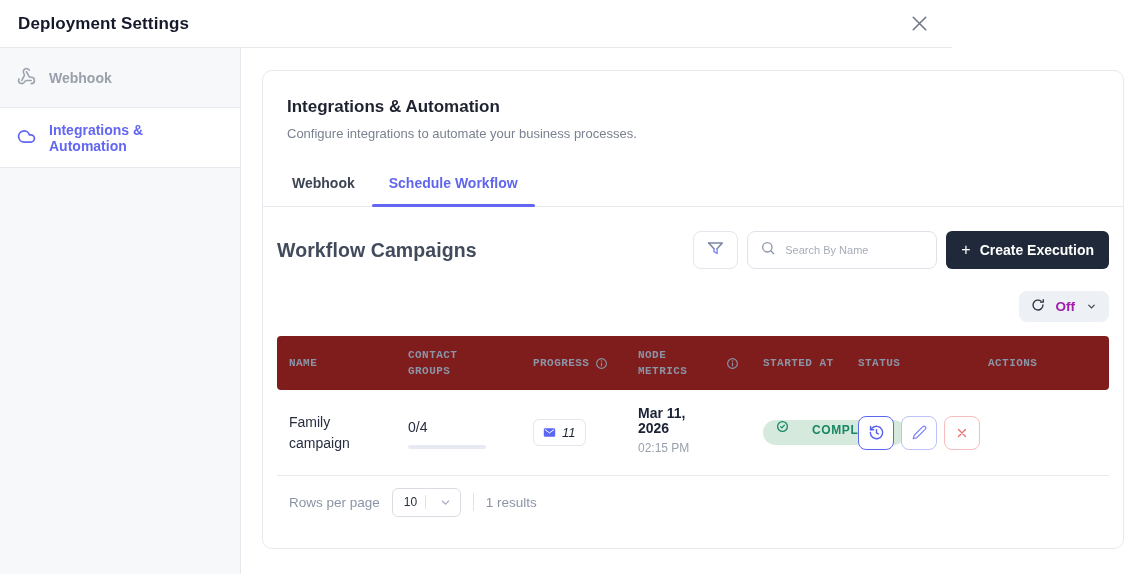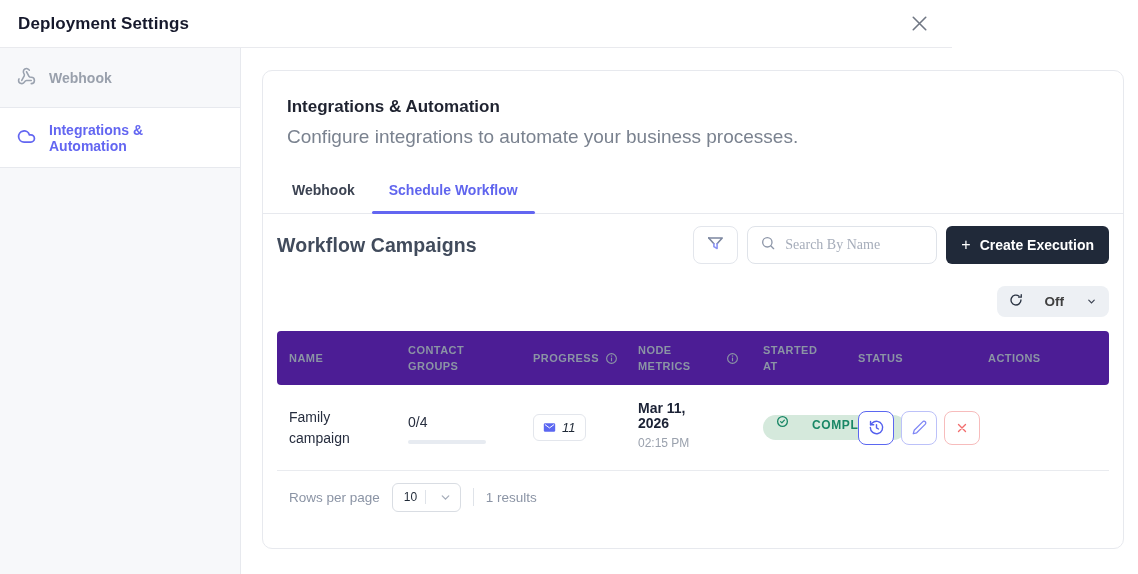--- a/index.html
+++ b/index.html
@@ -18,52 +18,52 @@
   .sidebar { width:241px; flex:0 0 241px; background:#f7f8fa; border-right:1px solid #e7e9ee; }
   .side-item { height:60px; display:flex; align-items:center; gap:13px; padding:0 17px;
     border-bottom:1px solid #e7e9ee; font-size:14px; font-weight:700; color:#99a0ac; cursor:pointer; }
   .side-item.active { background:#ffffff; color:#6366f1; }
   .main { flex:1; background:#fff; padding:22px 14px 0 21px; }
 
   
   .card { width:862px; height:479px; border:1px solid #e7e9ee; border-radius:10px; background:#fff; }
   .card-head { padding:26px 24px 0; }
   .card-title { font-size:17px; font-weight:700; color:#1f2330; }
-  .card-sub { margin-top:9px; font-size:19px; color:#7a828f; }
+  .card-sub { margin-top:9px; font-size:13px; color:#7a828f; }
   .tabs { display:flex; padding:0 12px; margin-top:21px; border-bottom:1px solid #e7e9ee; }
   .tab { position:relative; padding:13px 17px 15px; font-size:14px; font-weight:700; color:#3c4352; cursor:pointer; }
   .tab.active { color:#6065ee; }
   .tab.active::after { content:""; position:absolute; left:0; right:0; bottom:-1px; height:3px;
     background:#6366f1; border-radius:2px; }
 
   
   .section { padding:0 14px; }
-  .toolbar { display:flex; align-items:center; margin-top:12px; }
+  .toolbar { display:flex; align-items:center; margin-top:24px; }
   .heading { flex:1; font-size:19.5px; font-weight:700; color:#414b5c; letter-spacing:.1px; }
   .filter-btn { width:45px; height:38px; border:1px solid #e3e6ec; border-radius:8px; background:#fff;
     display:flex; align-items:center; justify-content:center; cursor:pointer; }
   .search-box { width:190px; height:38px; margin-left:9px; border:1px solid #dfe3e9; border-radius:8px;
     display:flex; align-items:center; gap:9px; padding:0 12px; background:#fff; }
-  .search-box input { border:0; outline:0; width:100%; font-size:14px; color:#333a47;
-    font-family:Liberation Serif, serif; background:transparent; }
+  .search-box input { border:0; outline:0; width:100%; font-size:11px; color:#333a47;
+    font-family:Liberation Sans, sans-serif; background:transparent; }
   .search-box input::placeholder { color:#a6adba; }
   .create-btn { height:38px; margin-left:9px; padding:0 15px; background:#202939; border:0; border-radius:6px;
     color:#fff; font-size:14px; font-weight:700; display:flex; align-items:center; gap:9px; cursor:pointer;
     font-family:"Liberation Sans",sans-serif; }
   .create-btn .plus { font-size:16px; font-weight:400; line-height:1; }
   .refresh-row { display:flex; justify-content:flex-end; margin-top:22px; }
   .off-btn { height:31px; padding:0 12px; background:#edf0f4; border:0; border-radius:8px; cursor:pointer;
-    display:flex; align-items:center; gap:22px; font-size:13.5px; font-weight:700; color:#404040;
+    display:flex; align-items:center; gap:11px; font-size:13.5px; font-weight:700; color:#a21caf;
     font-family:"Liberation Sans",sans-serif; }
   .off-btn .chev { color:#3c4352; display:flex; }
 
   
   .table { margin-top:14px; }
   .thead, .trow { display:grid; grid-template-columns:119px 125px 105px 125px 95px 130px 1fr; }
-  .thead { background:#4c1d95; border-radius:4px; }
+  .thead { background:#7f1d1d; border-radius:4px;font-family:Liberation Mono, monospace; }
   .th { min-height:54px; padding:10px 12px; display:flex; align-items:center; gap:6px;
     font-size:11px; font-weight:700; color:#8b94a5; letter-spacing:.45px; line-height:1.5; }
   .th .hdr-narrow { max-width:62px; }
   .th .push-right { margin-left:auto; }
   .trow { border-bottom:1px solid #e9ebef; }
   .td { padding:16px 12px; display:flex; align-items:center; font-size:14px; color:#272e3f; line-height:21px; }
   .progress-wrap { display:block; }
   .progress-val { font-size:14px; color:#272e3f; }
   .progress-track { margin-top:7px; width:78px; height:4px; border-radius:2px; background:#e7ebf1; overflow:hidden; }
   .progress-fill { height:100%; background:#6366f1; border-radius:2px; }

